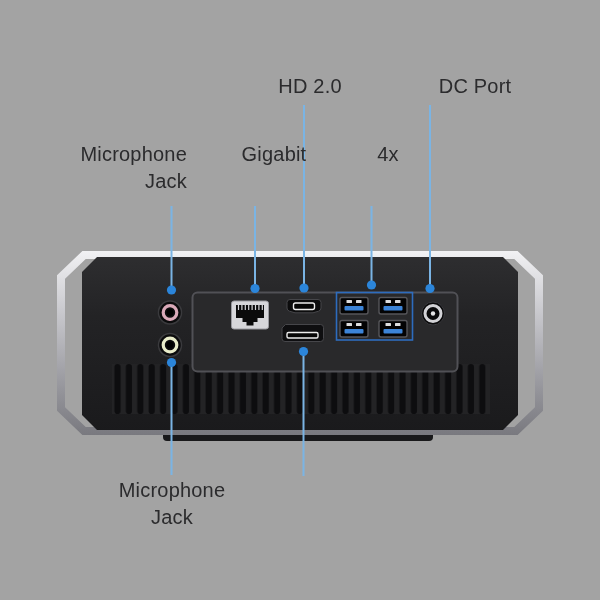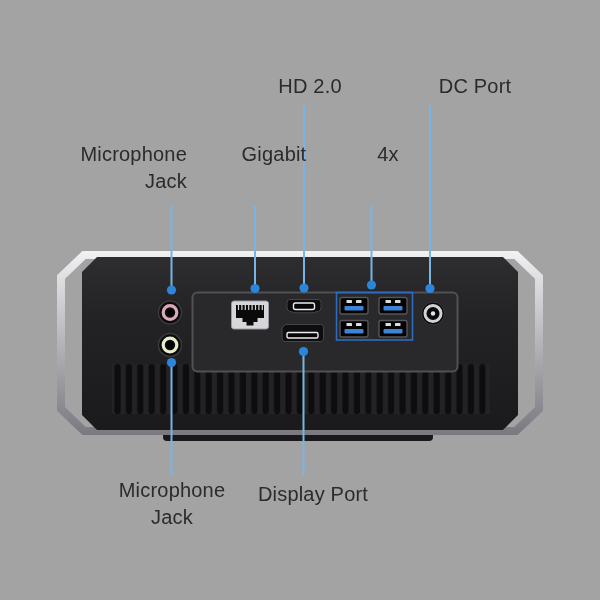--- a/index.html
+++ b/index.html
@@ -153,15 +153,14 @@
 
   <div class="lbl lbl-center" style="left:388px;top:141px;">
     <span class="ln">4x</span>
   </div>
 
   <div class="lbl lbl-center" style="left:172px;top:477px;">
     <span class="ln">Microphone</span>
     <span class="ln">Jack</span>
   </div>
 
-  <div class="lbl lbl-center" style="left:313px;top:481px;">Display Port</div>
 
 </div>
 
 </body></html>

